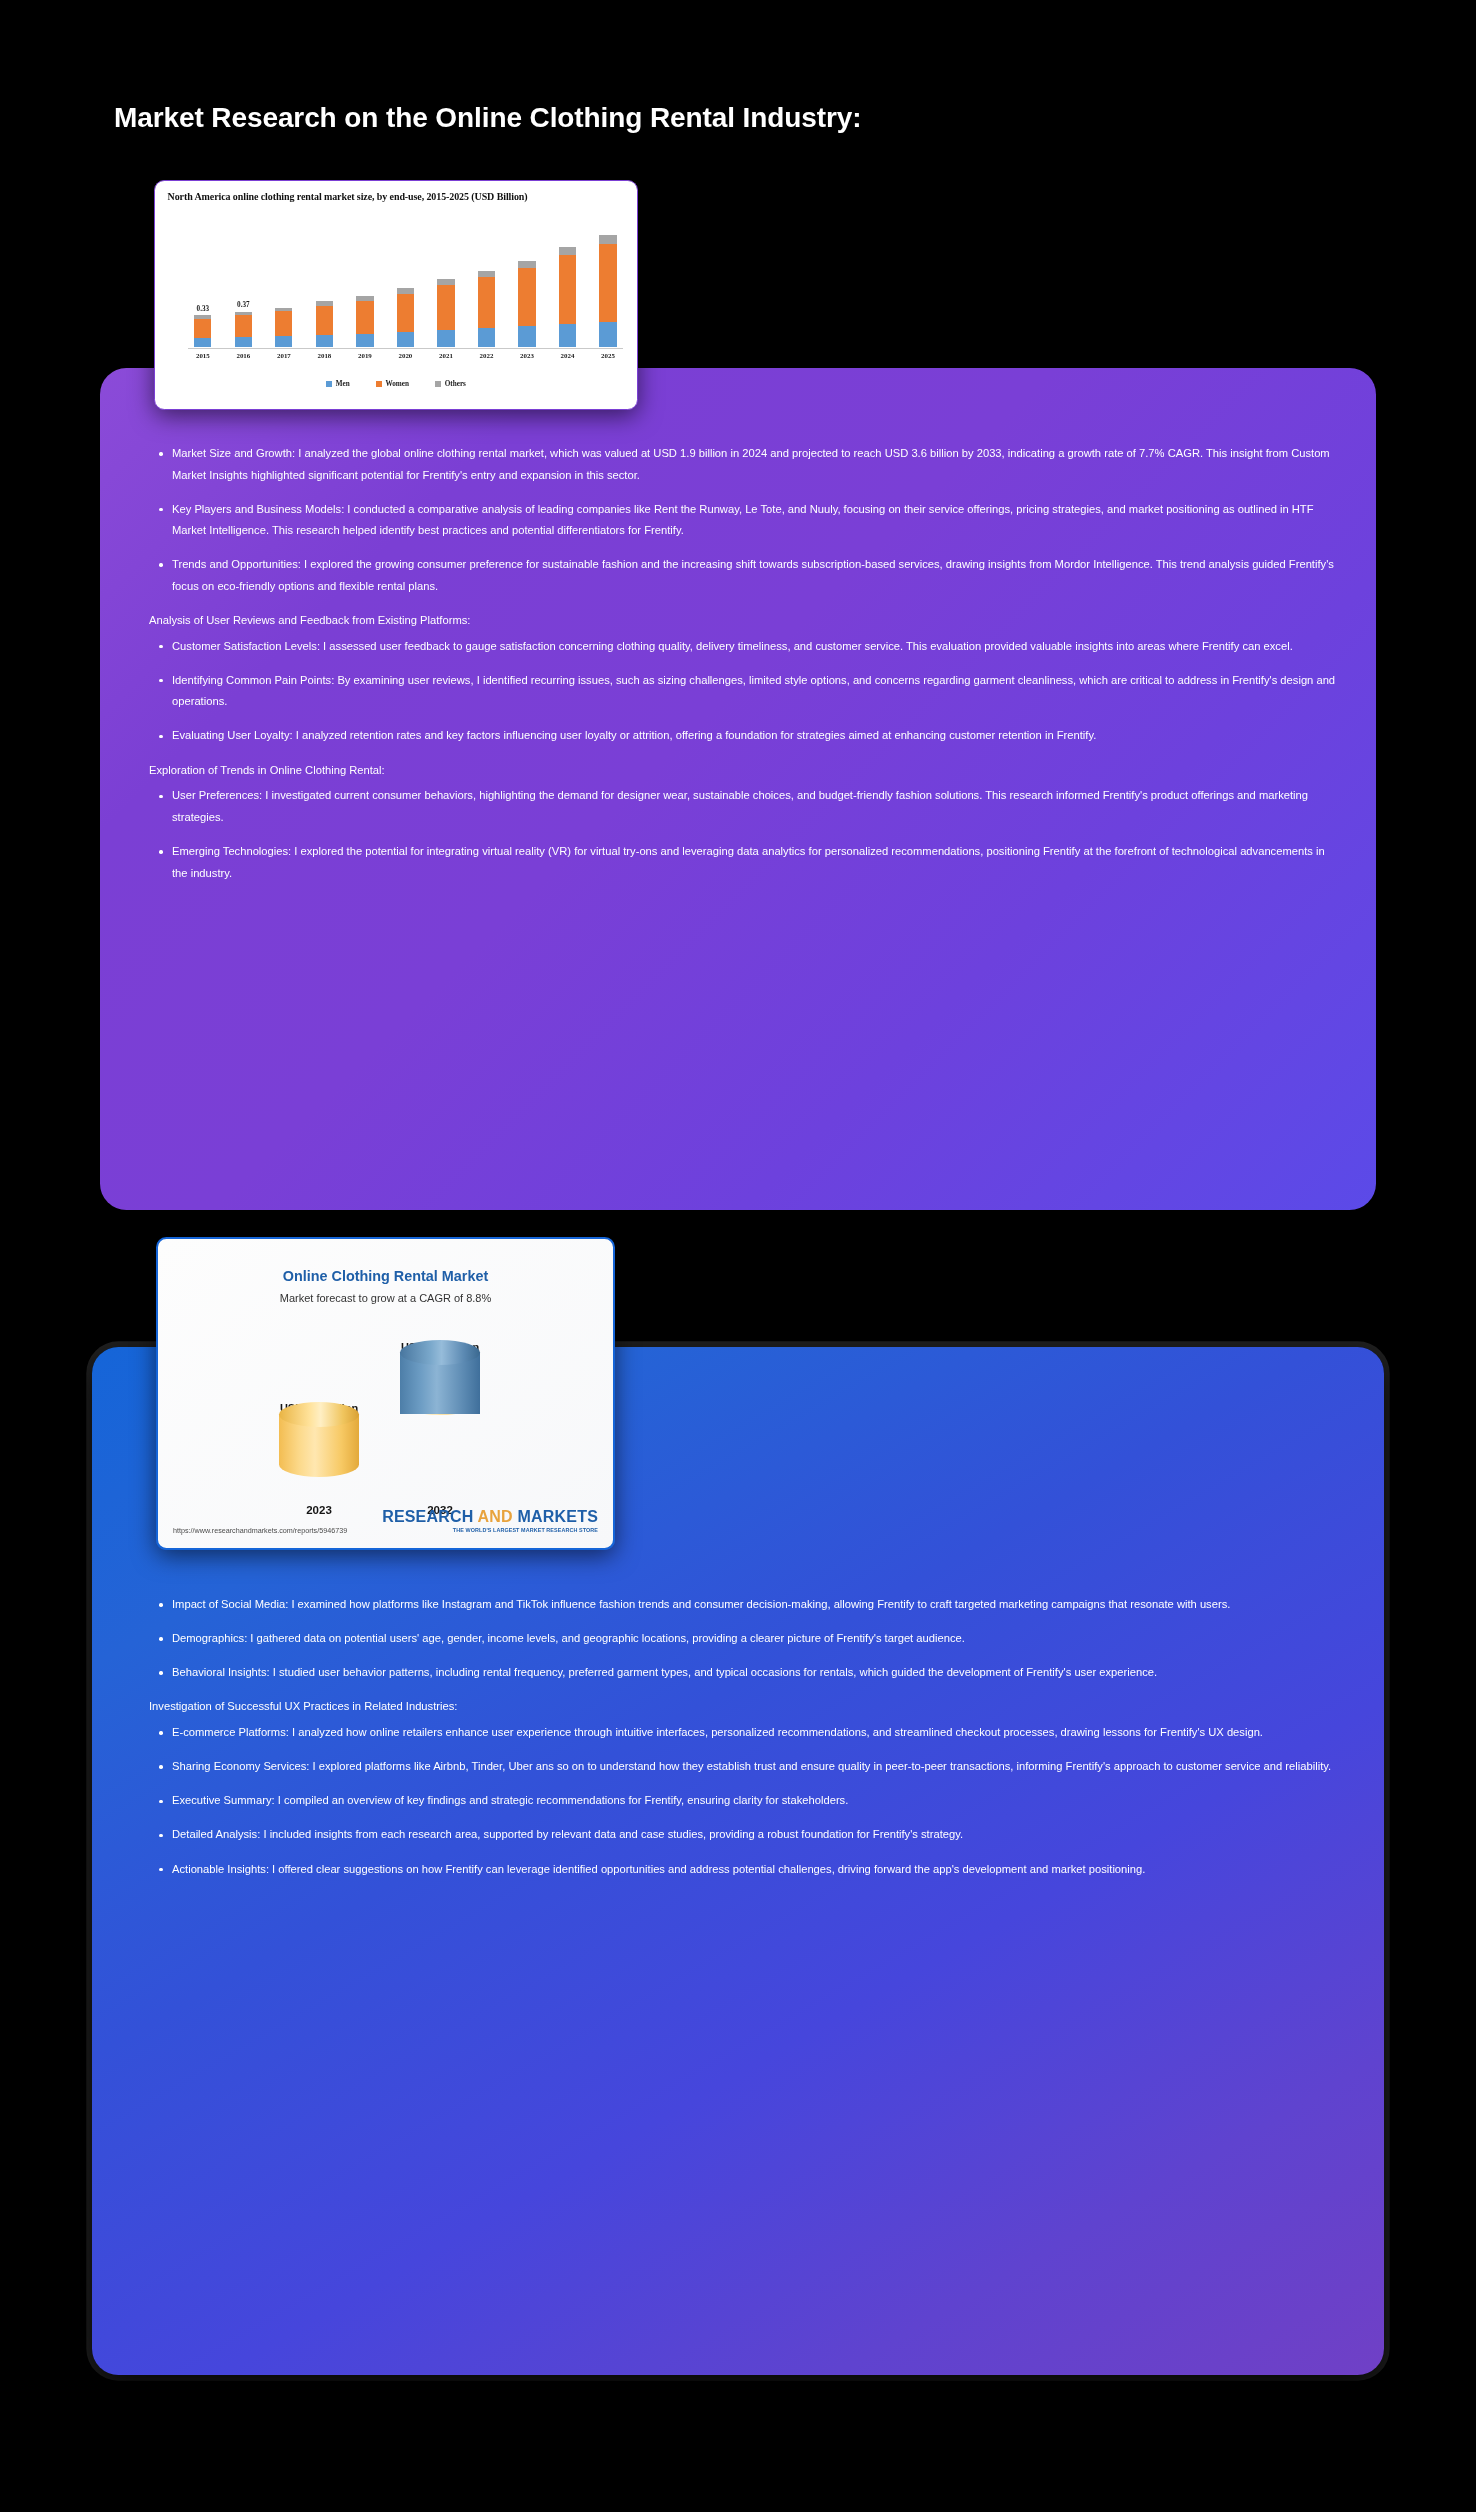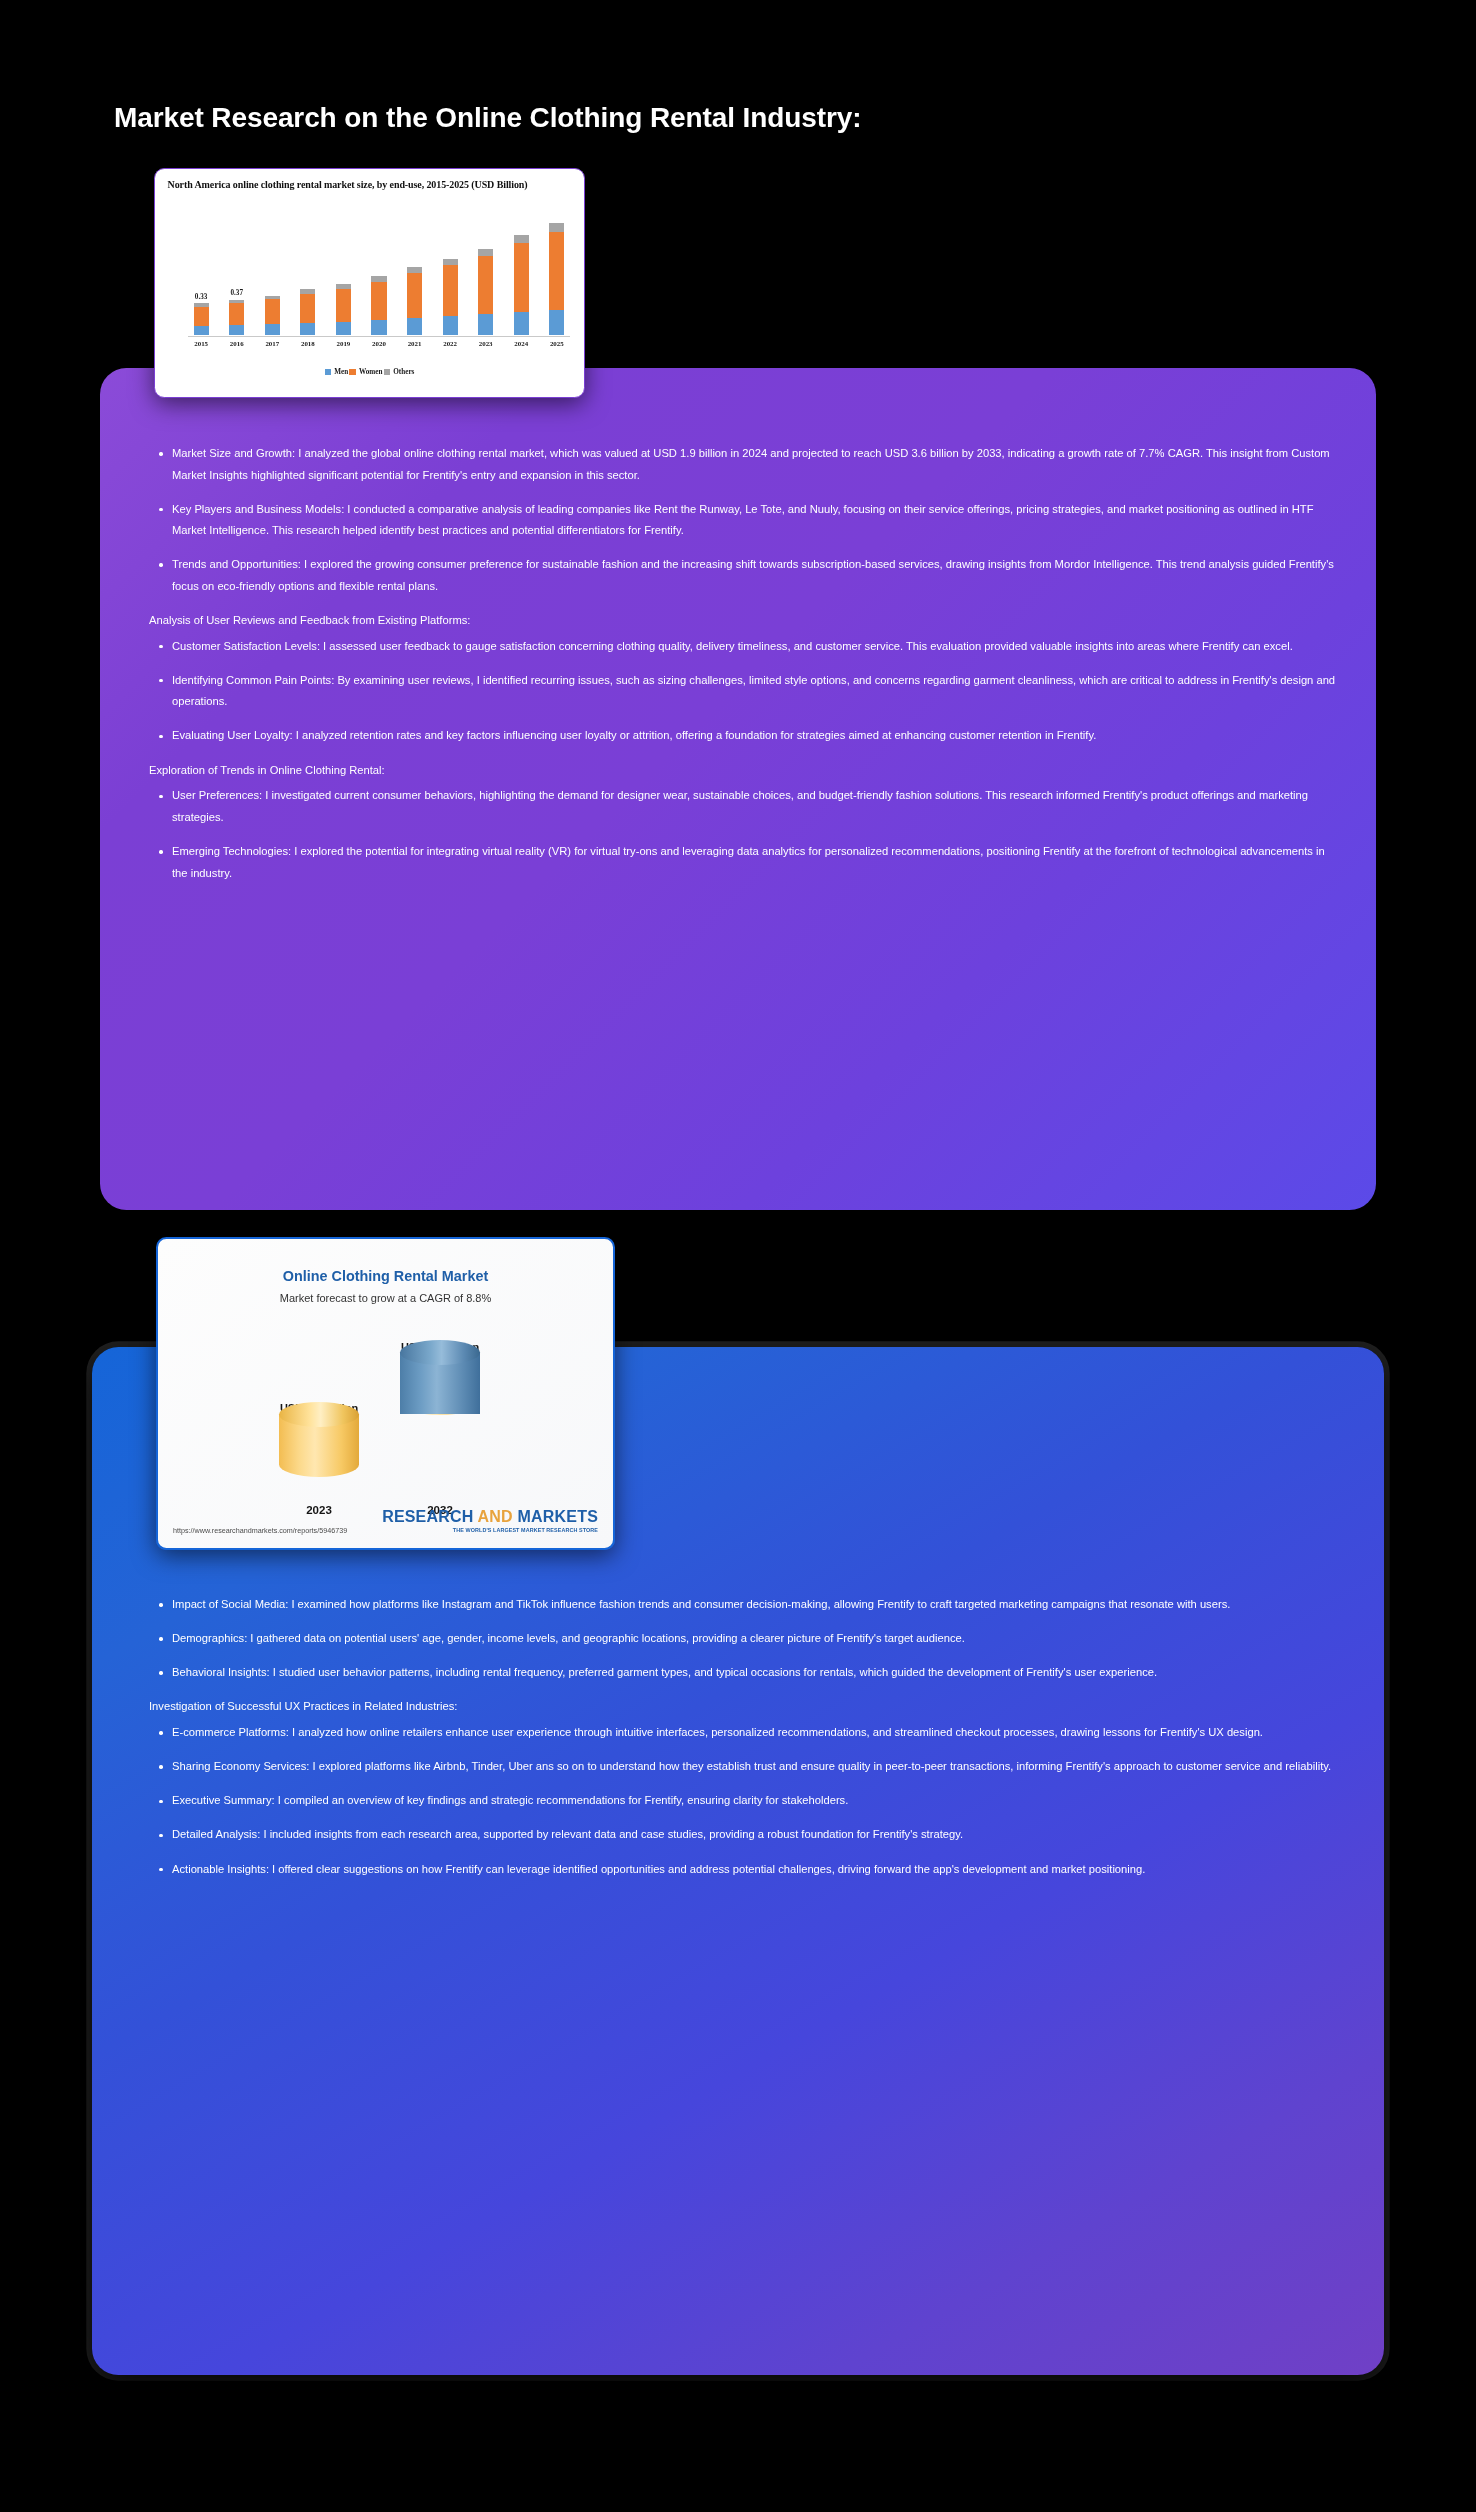--- a/index.html
+++ b/index.html
@@ -99,22 +99,22 @@
     background: #ffffff;
     border-radius: 10.3px;
     box-shadow: 0 5.7px 23px rgba(0,0,0,0.55);
     overflow: hidden;
     z-index: 5;
   }
 
   
   #chart-one {
     left: 154px;
-    top: 168px;
-    width: 431px;
+    top: 180px;
+    width: 484px;
     height: 230px;
     border: 1.7px solid #7b3fd4;
   }
 
   .c1-title {
     position: absolute;
     left: 12.6px;
     top: 10.3px;
     right: 8px;
     font-family: "Liberation Serif", serif;
@@ -188,21 +188,21 @@
     font-size: 6.9px;
     color: #1a1a1a;
   }
 
   .c1-legend {
     position: absolute;
     left: 0; right: 0;
     top: 199px;
     display: flex;
     justify-content: center;
-    gap: 1px;
+    gap: 26px;
   }
 
   .c1-legend .li { display: flex; align-items: center; gap: 3.4px; }
   .c1-legend .sw { width: 6.3px; height: 6.3px; display: inline-block; }
   .c1-legend .lb {
     font-family: "Liberation Serif", serif;
     font-weight: bold;
     font-size: 7.2px;
     color: #1a1a1a;
   }

